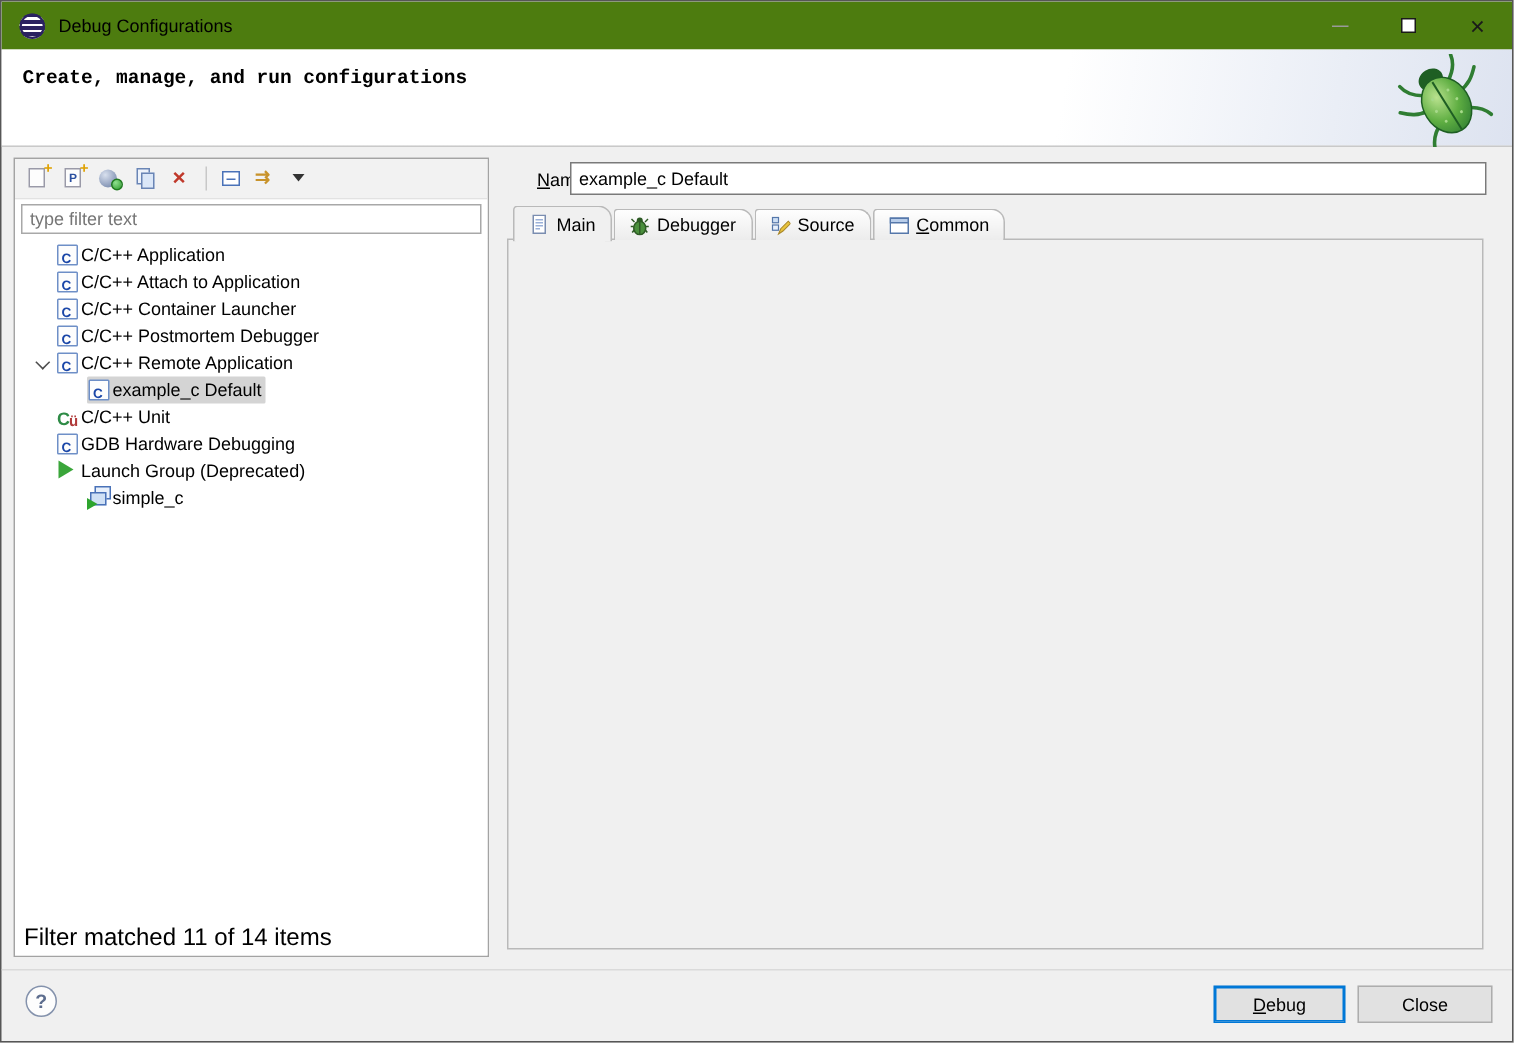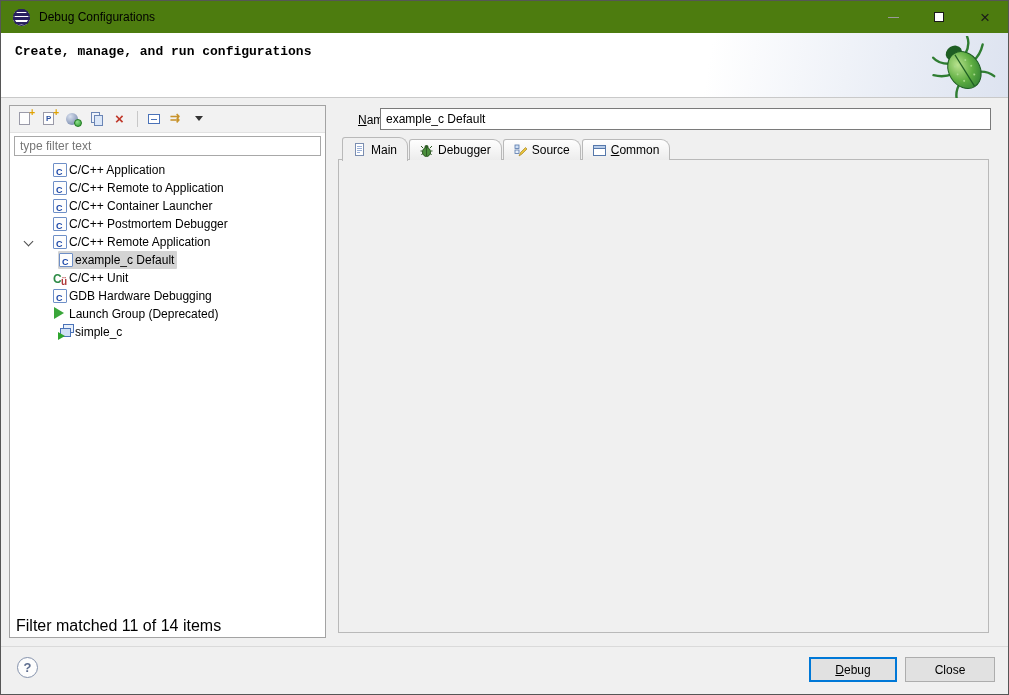--- a/index.html
+++ b/index.html
@@ -47,21 +47,21 @@
   .tbi .filterarrows { position:absolute; left:-1px; top:-1px; font-size:12px; font-weight:bold; color:#c8932b; }
   .tbi.narrow { width:9px; }
   .tbi .ddarrow { position:absolute; left:0; top:4px; width:0; height:0;
     border-left:4px solid transparent; border-right:4px solid transparent; border-top:5px solid #333; }
   .tsep { width:1px; height:16px; background:#c8c8c8; margin:0 -1px; }
   .lfilterwrap { padding:3px 4px 3px 4px; background:#fff; }
   .lfilterwrap input { width:100%; height:20px; border:1px solid #a8a8a8; font-size:12px;
     padding:0 5px; font-family:"Liberation Sans",sans-serif; color:#444; }
   .lfilterwrap input::placeholder { color:#767676; opacity:1; }
   .tree { flex:1; background:#fff; padding-top:2px; overflow:hidden; }
-  .trow { height:18px; line-height:18px; font-size:12px; padding-left:42px; position:relative; white-space:nowrap; color:#000; }
+  .trow { height:18px; line-height:18px; font-size:12px; padding-left:27px; position:relative; white-space:nowrap; color:#000; }
   .trow.lvl2 { padding-left:48px; }
   .expander { position:absolute; left:15px; top:5px; width:7px; height:7px;
     border-right:1.6px solid #4d4d4d; border-bottom:1.6px solid #4d4d4d; transform:rotate(45deg); }
   .rw { display:inline-block; padding:0 3px 0 1px; border-radius:1px; }
   .rw[data-selected="true"] { background:#d4d4d4; }
   .ticon { display:inline-block; position:relative; width:16px; height:14px; vertical-align:-2px; }
   .ticon[data-icon="c-app"]::before { content:""; position:absolute; left:0; top:1px; width:12px; height:12px;
     background:#fdfdfd; border:1px solid #6e8fc7; border-radius:1px; }
   .ticon[data-icon="c-app"]::after { content:"C"; position:absolute; left:3px; top:1px;
     font-size:9px; font-weight:bold; color:#1b47a8; }
@@ -198,21 +198,21 @@
         </span>
       <span class="tbi narrow">
           <span class="ddarrow"></span>
         </span>
     </div>
     <div class="lfilterwrap">
       <input type="text" placeholder="type filter text" style="">
     </div>
     <div class="tree">
       <div class="trow"><span class="rw"><span class="ticon" data-icon="c-app"></span><span>C/C++ Application</span></span></div>
-      <div class="trow"><span class="rw"><span class="ticon" data-icon="c-app"></span><span>C/C++ Remote to Application</span></span></div>
+      <div class="trow"><span class="rw"><span class="ticon" data-icon="c-app"></span><span>C/C++ Attach to Application</span></span></div>
       <div class="trow"><span class="rw"><span class="ticon" data-icon="c-app"></span><span>C/C++ Container Launcher</span></span></div>
       <div class="trow"><span class="rw"><span class="ticon" data-icon="c-app"></span><span>C/C++ Postmortem Debugger</span></span></div>
       <div class="trow"><span class="expander"></span><span class="rw"><span class="ticon" data-icon="c-app"></span><span>C/C++ Remote Application</span></span></div>
       <div class="trow lvl2"><span class="rw" data-selected="true"><span class="ticon" data-icon="c-app"></span><span>example_c Default</span></span></div>
       <div class="trow"><span class="rw"><span class="ticon" data-icon="c-unit"></span><span>C/C++ Unit</span></span></div>
       <div class="trow"><span class="rw"><span class="ticon" data-icon="c-app"></span><span>GDB Hardware Debugging</span></span></div>
       <div class="trow"><span class="rw"><span class="ticon" data-icon="run-deprecated"></span><span>Launch Group (Deprecated)</span></span></div>
       <div class="trow lvl2"><span class="rw"><span class="ticon" data-icon="launch-group"><i class="ga"></i></span><span>simple_c</span></span></div>
     </div>
     <div class="lstatus">Filter matched 11 of 14 items</div>

